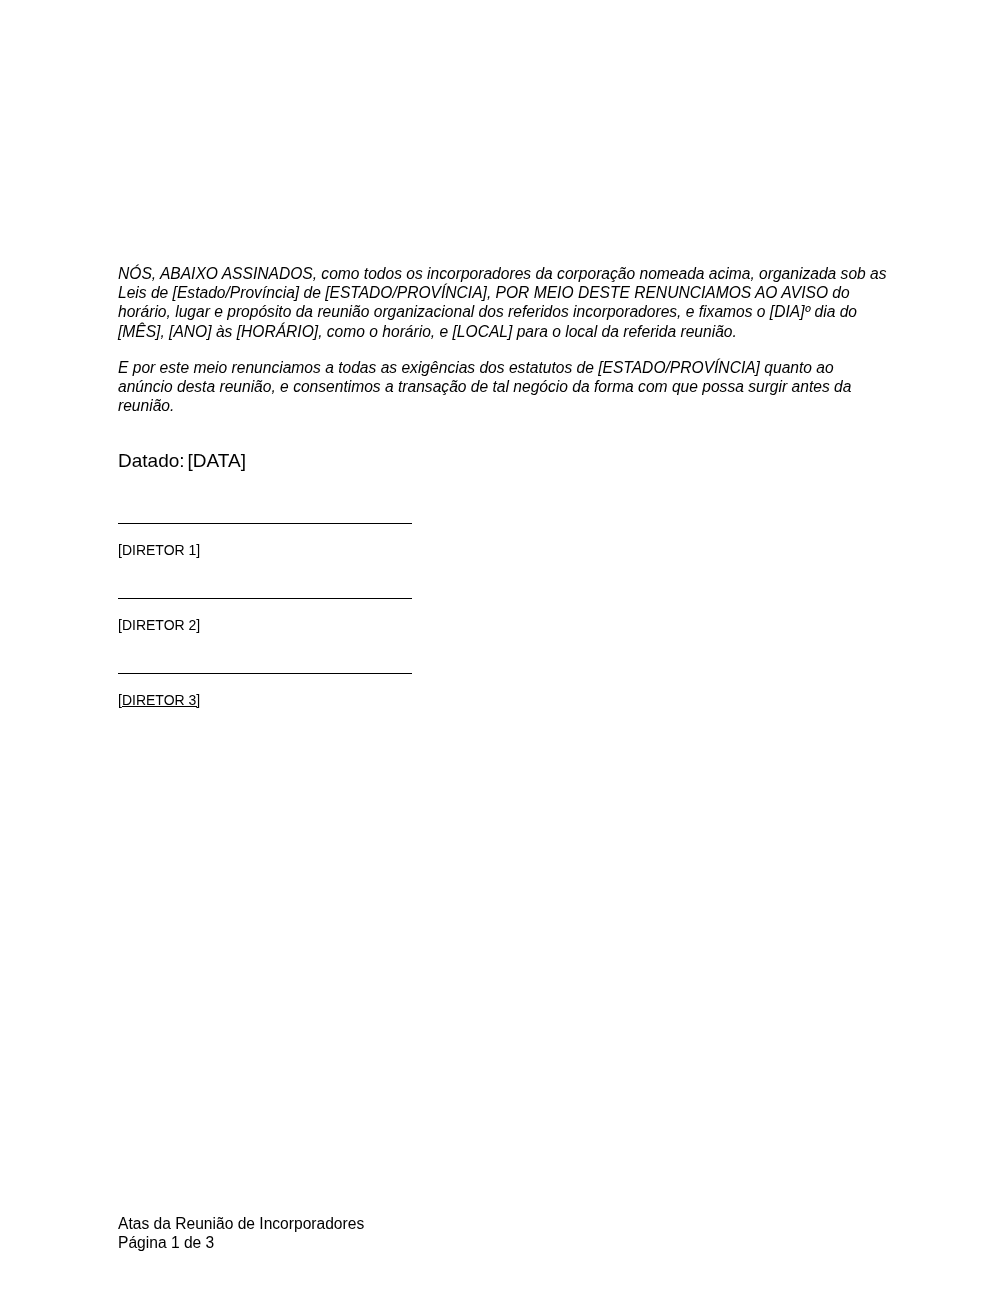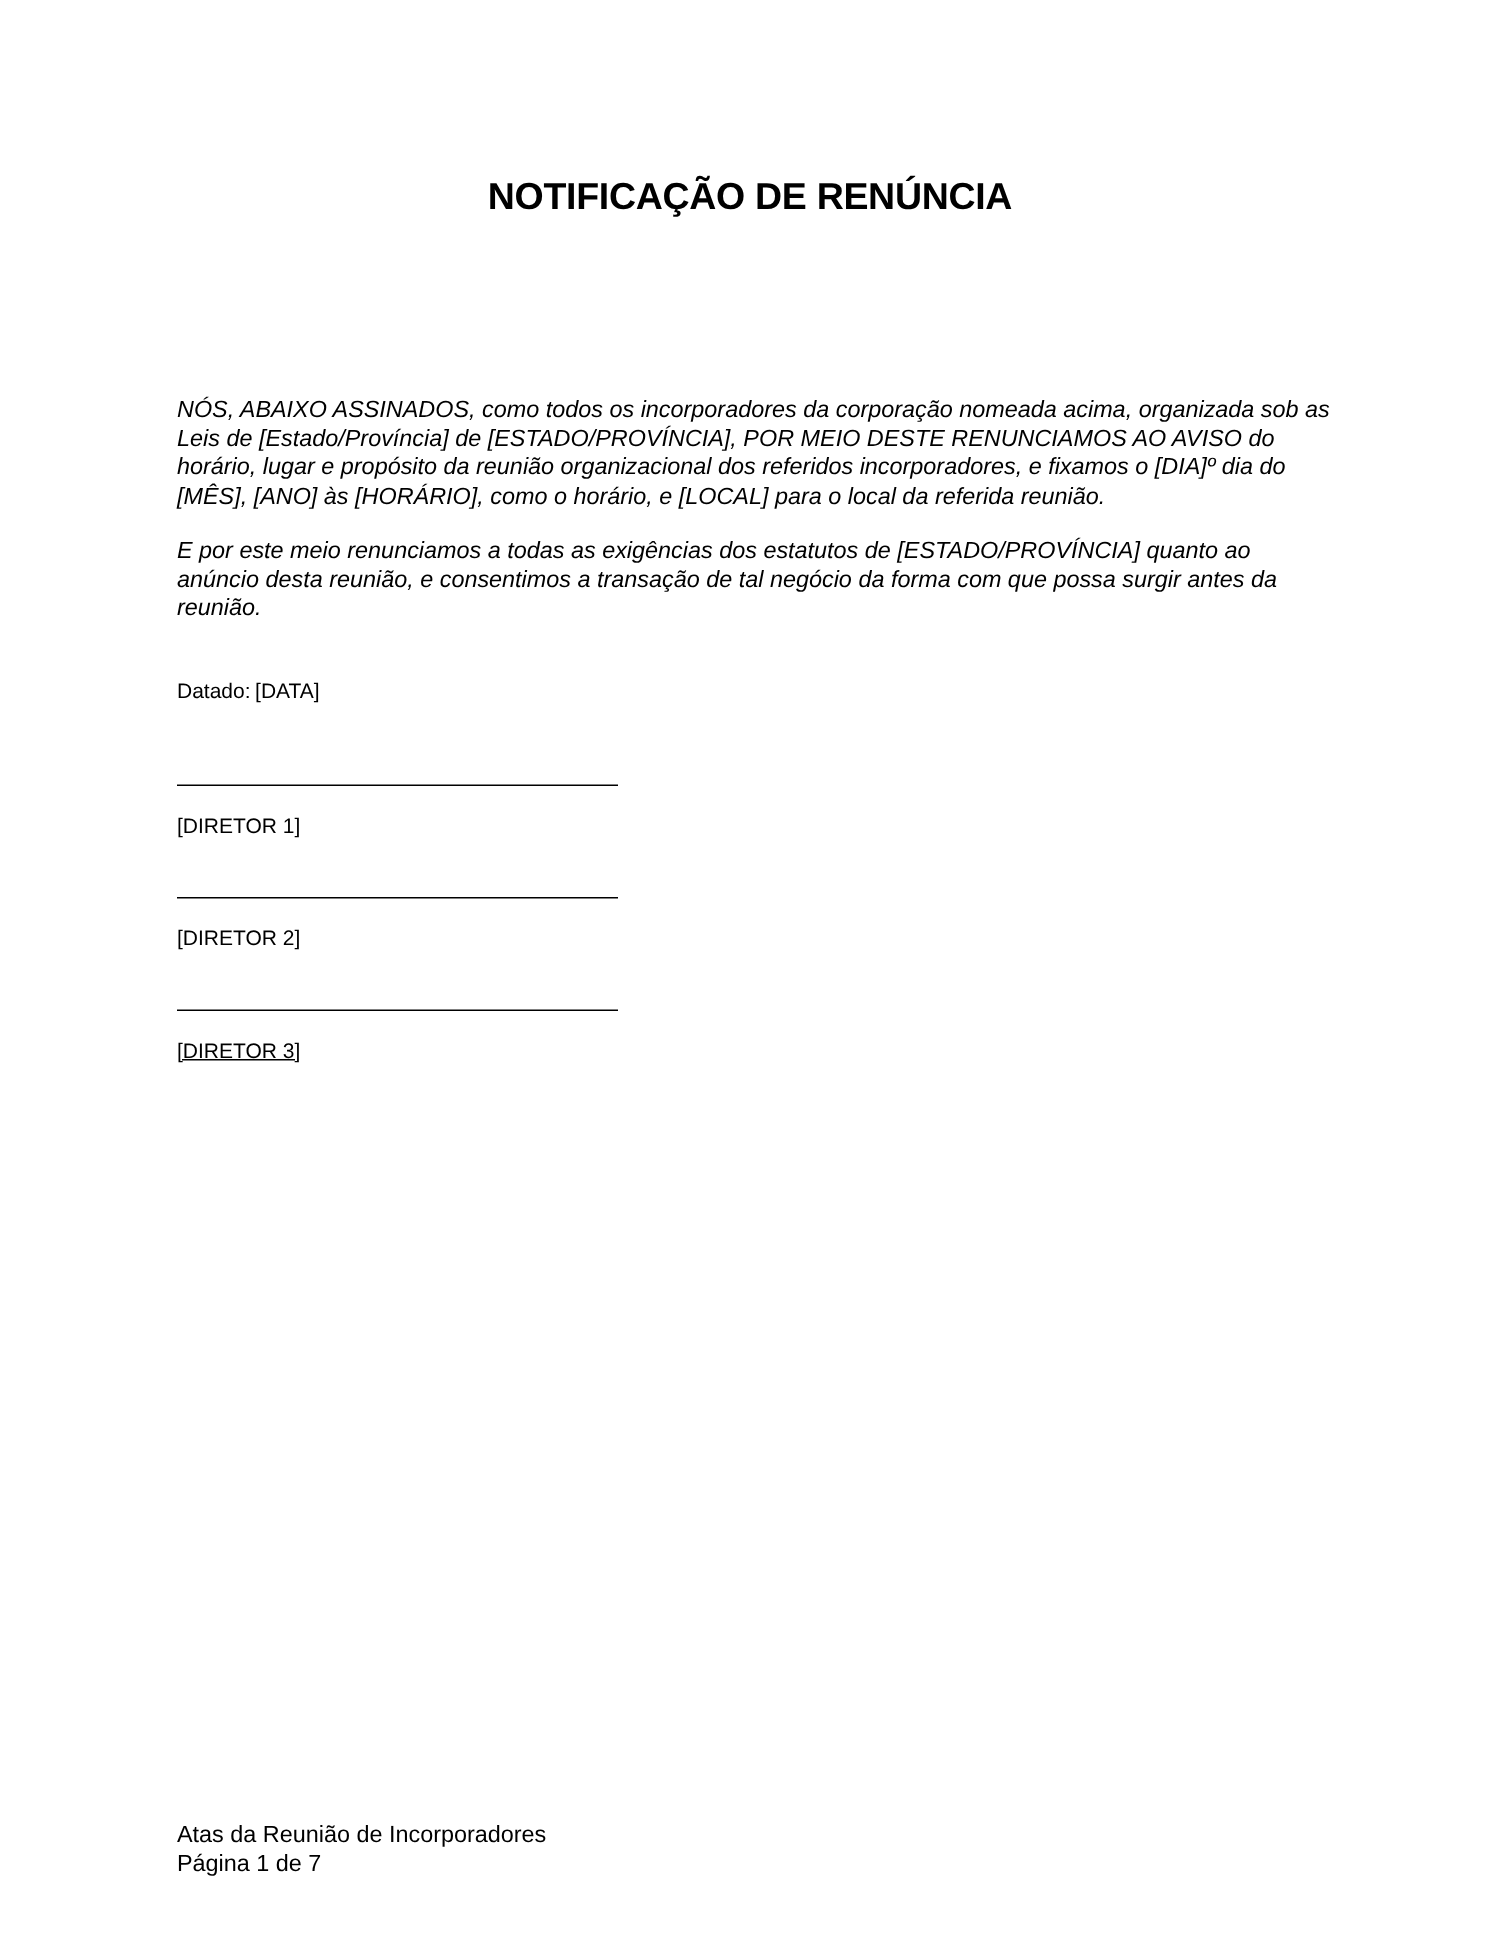--- a/index.html
+++ b/index.html
@@ -35,21 +35,21 @@
       line-height: 19.2px;
       margin: 0;
       font-style: italic;
     }
     .para-1 { top: 264px; }
     .para-2 { top: 358px; }
     .dated {
       position: absolute;
       left: 118px;
       top: 451px;
-      font-size: 14px;
+      font-size: 19px;
       line-height: 19px;
     }
     .dated .value { margin-left: 3px; }
     .sig {
       position: absolute;
       left: 118px;
       width: 294px;
     }
     .sig-line {
       border-top: 1.5px solid #000;
@@ -73,21 +73,20 @@
       justify-content: space-between;
       font-size: 15.6px;
       line-height: 19px;
       flex-direction: column;
     }
   </style>
 </head>
 <body>
 
 <div class="title-block">
-  <span class="title-line">NOTIFICAÇÃO DE RENÚNCIA</span>
 </div>
 
 <p class="para para-1">NÓS, ABAIXO ASSINADOS, como todos os incorporadores da corporação nomeada acima, organizada sob as Leis de [Estado/Província] de [ESTADO/PROVÍNCIA], POR MEIO DESTE RENUNCIAMOS AO AVISO do horário, lugar e propósito da reunião organizacional dos referidos incorporadores, e fixamos o [DIA]º dia do [MÊS], [ANO] às [HORÁRIO], como o horário, e [LOCAL] para o local da referida reunião.</p>
 <p class="para para-2">E por este meio renunciamos a todas as exigências dos estatutos de [ESTADO/PROVÍNCIA] quanto ao anúncio desta reunião, e consentimos a transação de tal negócio da forma com que possa surgir antes da reunião.</p>
 
 <div class="dated">
   <span>Datado:</span><span class="value">[DATA]</span>
 </div>
 
 <div class="sig sig-1">
@@ -100,14 +99,14 @@
   <div class="sig-name">[DIRETOR 2]</div>
 </div>
 
 <div class="sig sig-3">
   <div class="sig-line"></div>
   <div class="sig-name">[DIRETOR 3]</div>
 </div>
 
 <div class="footer">
   <span>Atas da Reunião de Incorporadores</span>
-  <span>Página 1 de 7</span>
+  <span>Página 1 de 3</span>
 </div>
 
 </body></html>

